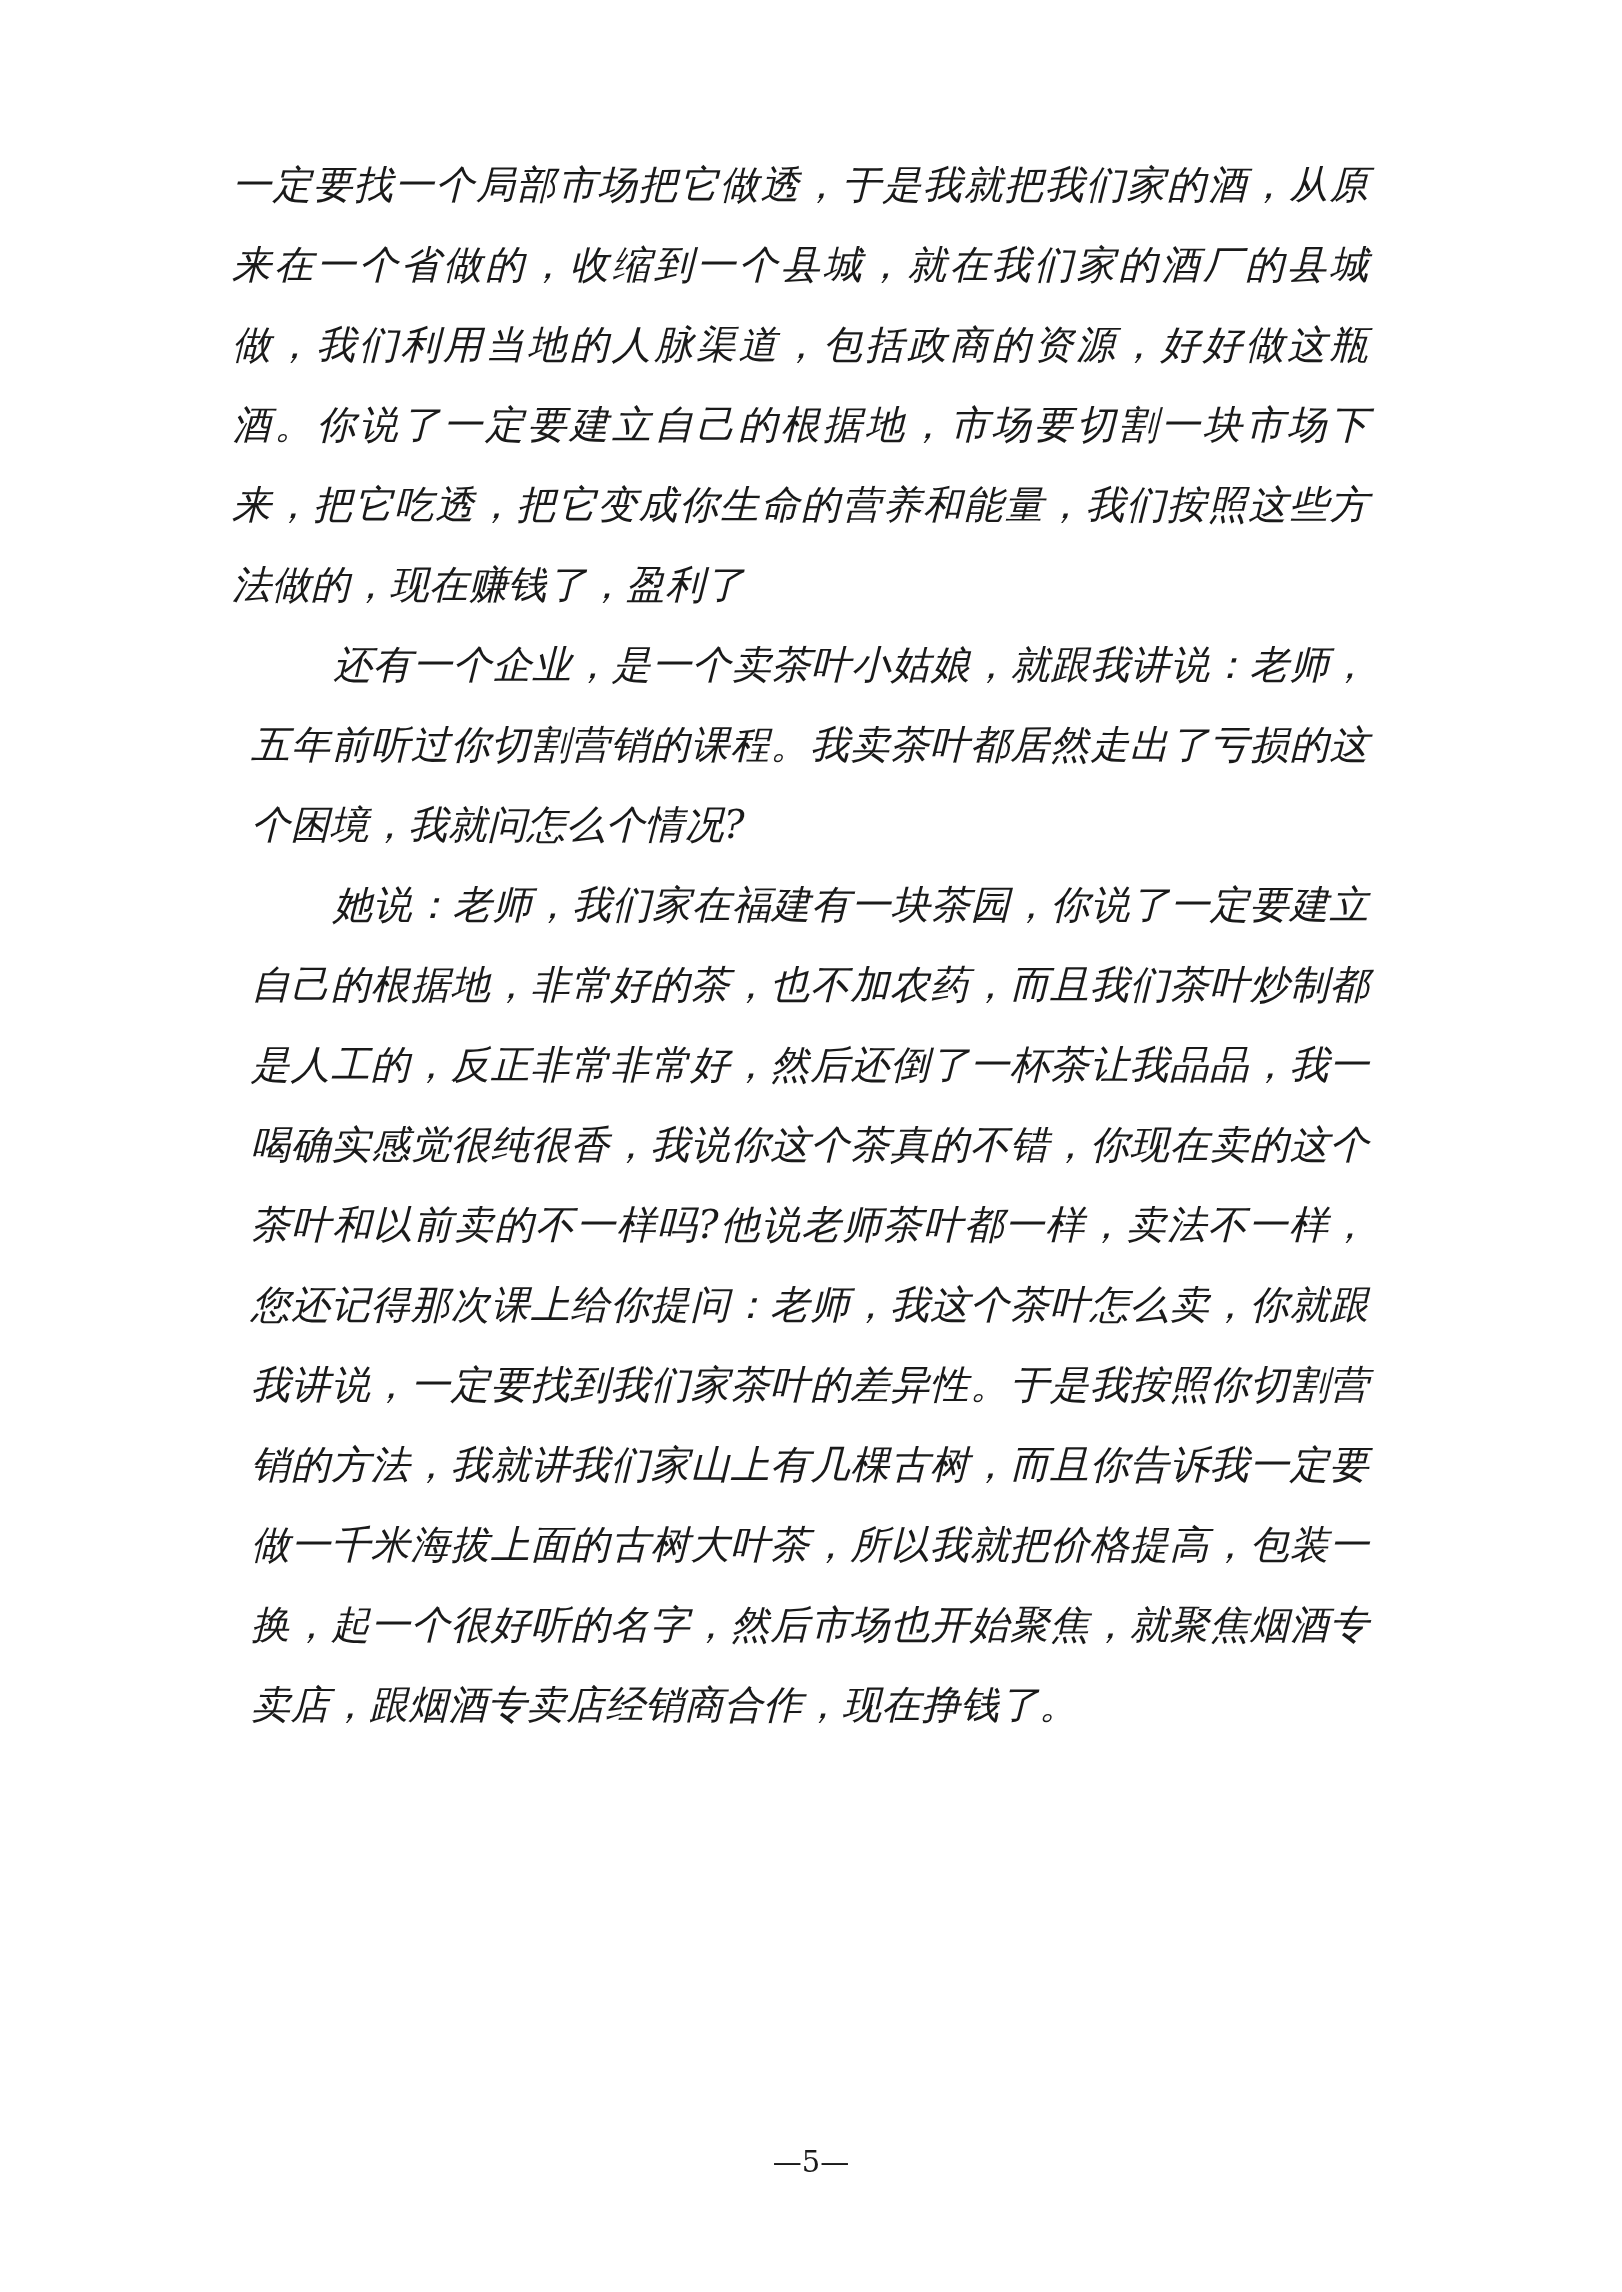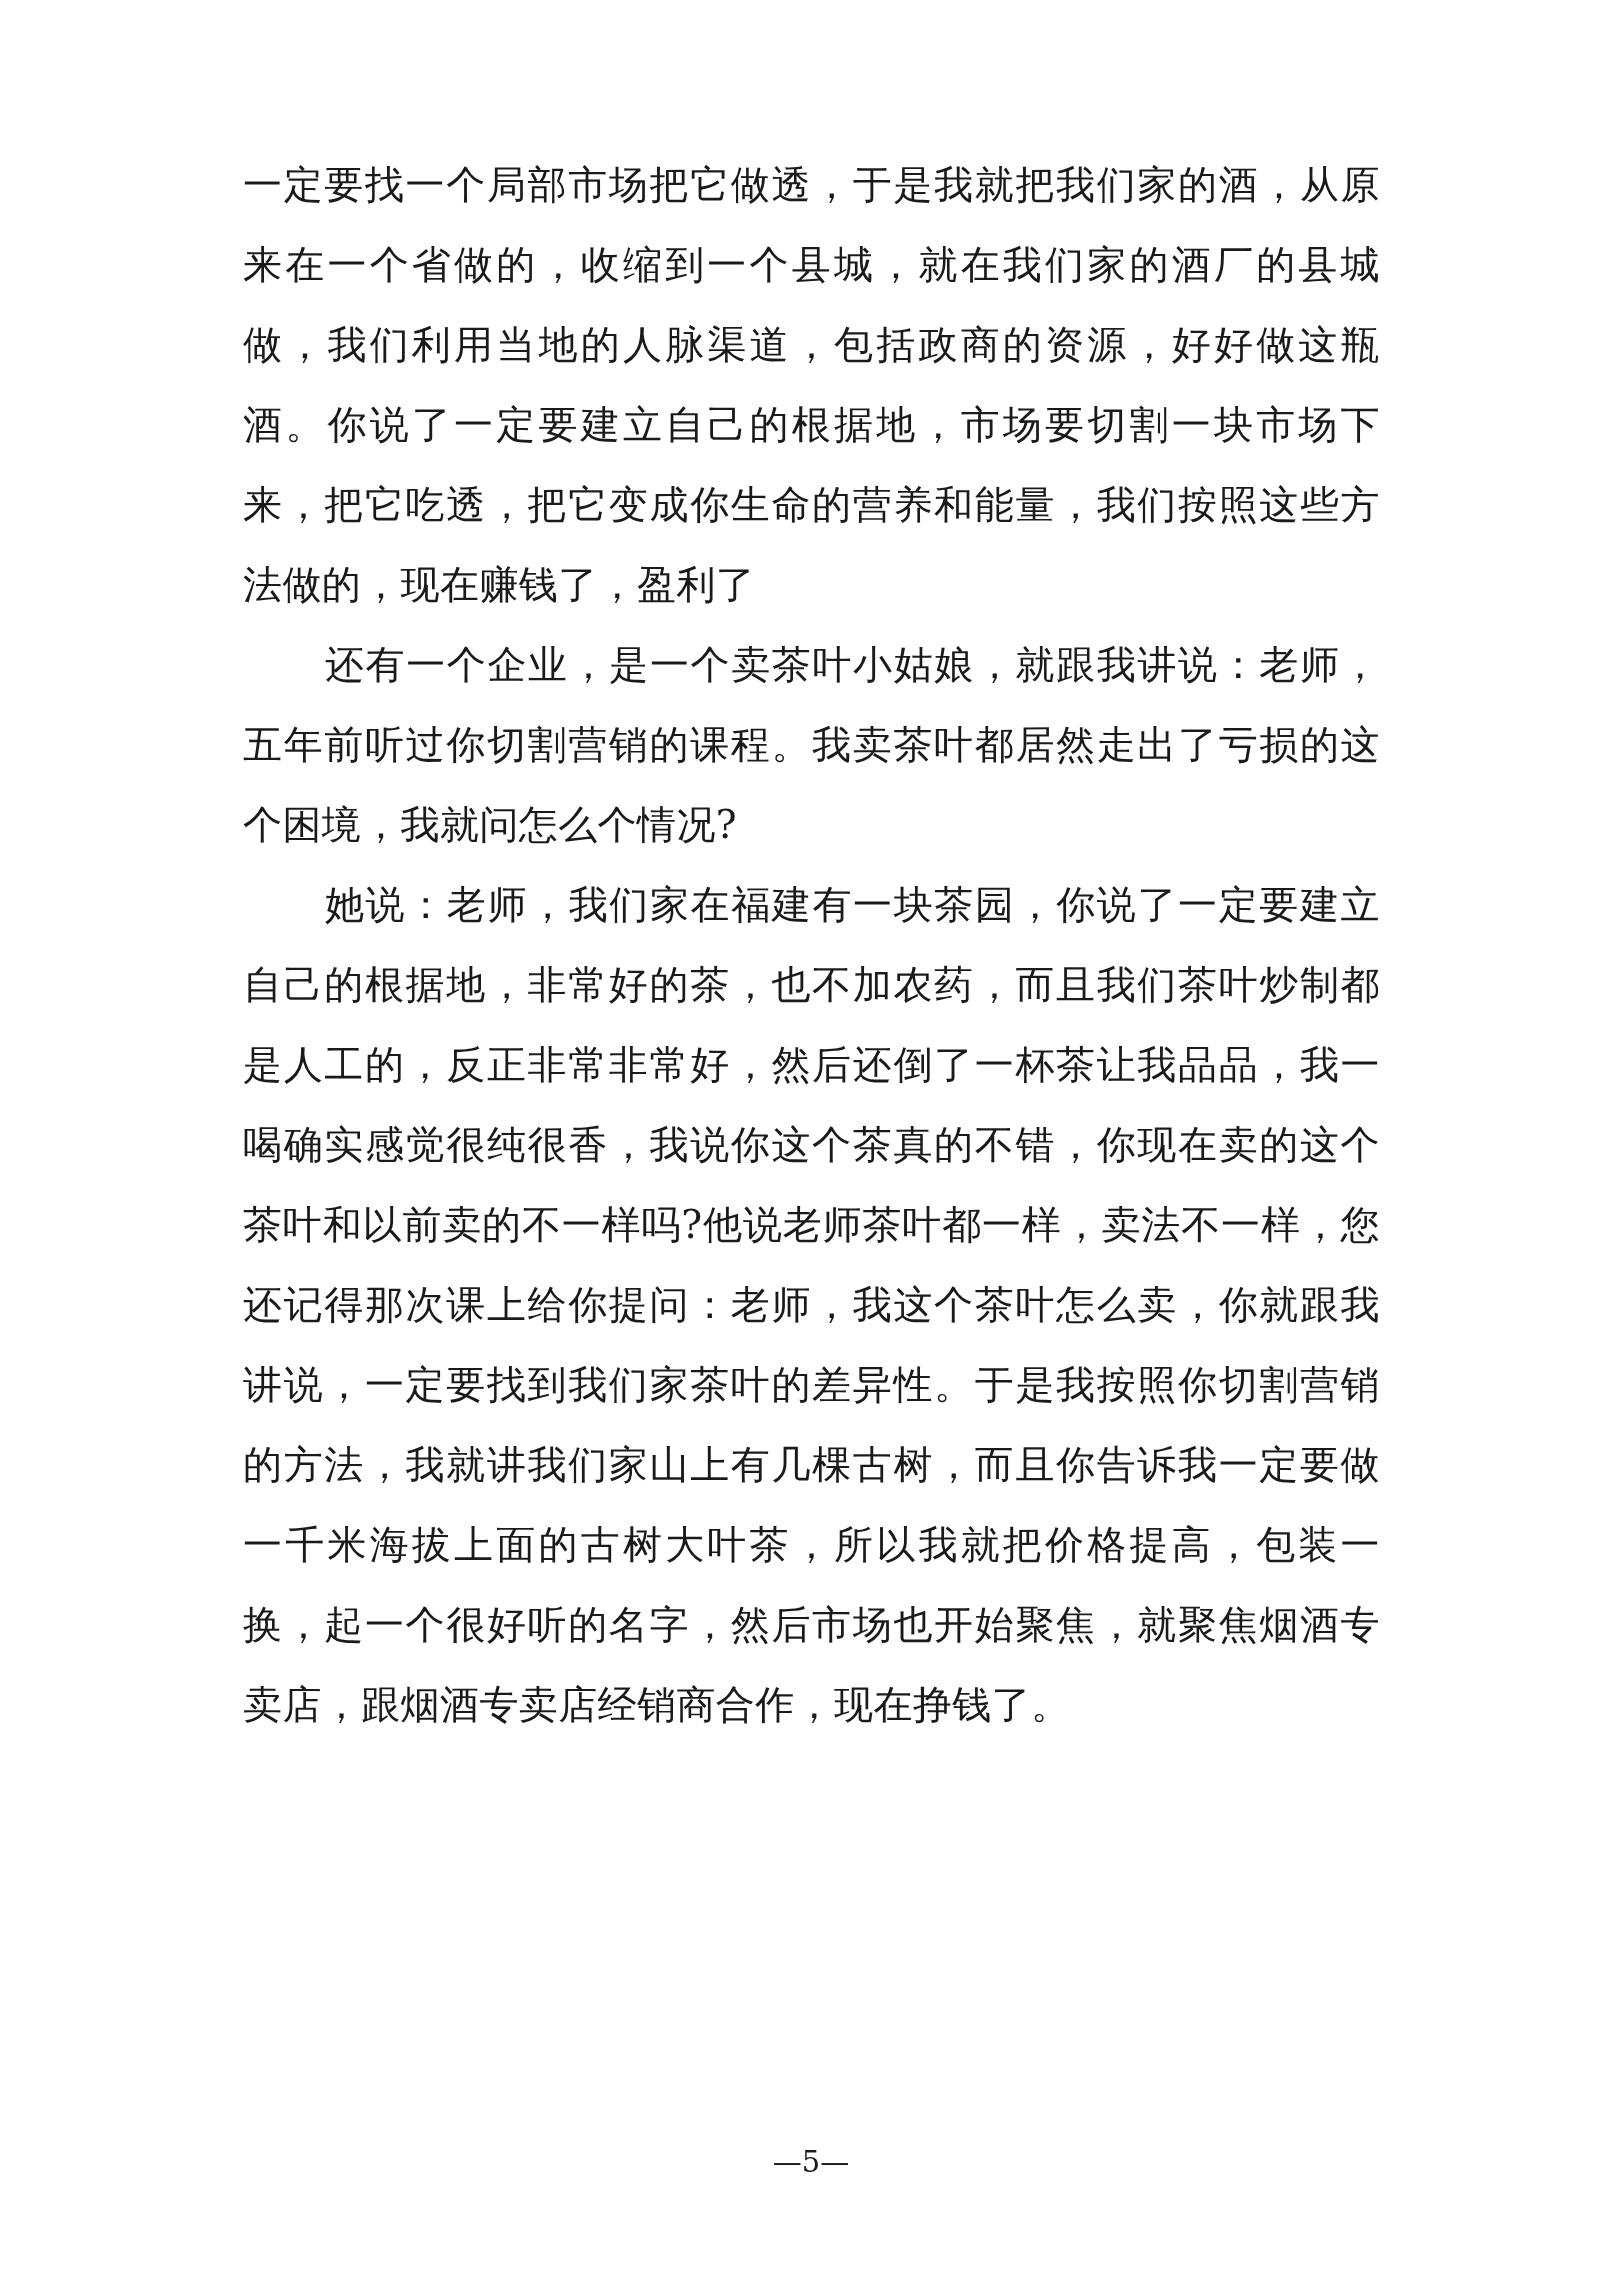--- a/index.html
+++ b/index.html
@@ -13,39 +13,41 @@
   .page {
     position: relative;
     width: 1622px;
     height: 2293px;
     background: #ffffff;
     box-sizing: border-box;
     overflow: hidden;
   }
   .page-body {
     position: absolute;
-    left: 243px;
+    left: 232px;
     top: 145px;
     width: 1137px;
+    font-style: italic;
   }
   .para {
     font-family: "DejaVu Serif", "Liberation Serif", serif;
     font-size: 39px;
     line-height: 80px;
     color: #1a1a1a;
     text-align: justify;
     text-justify: inter-character;
     text-align-last: left;
     margin: 0 0 0 0;
     letter-spacing: 0.4px;
     word-break: break-all;
     font-weight: 400;
   }
   .para + .para {
     margin-top: 0px;
+    margin-left: 19px;
   }
   .indent {
     text-indent: 82px;
   }
   .page-number {
     position: absolute;
     left: 0;
     top: 2145px;
     width: 100%;
     text-align: center;

